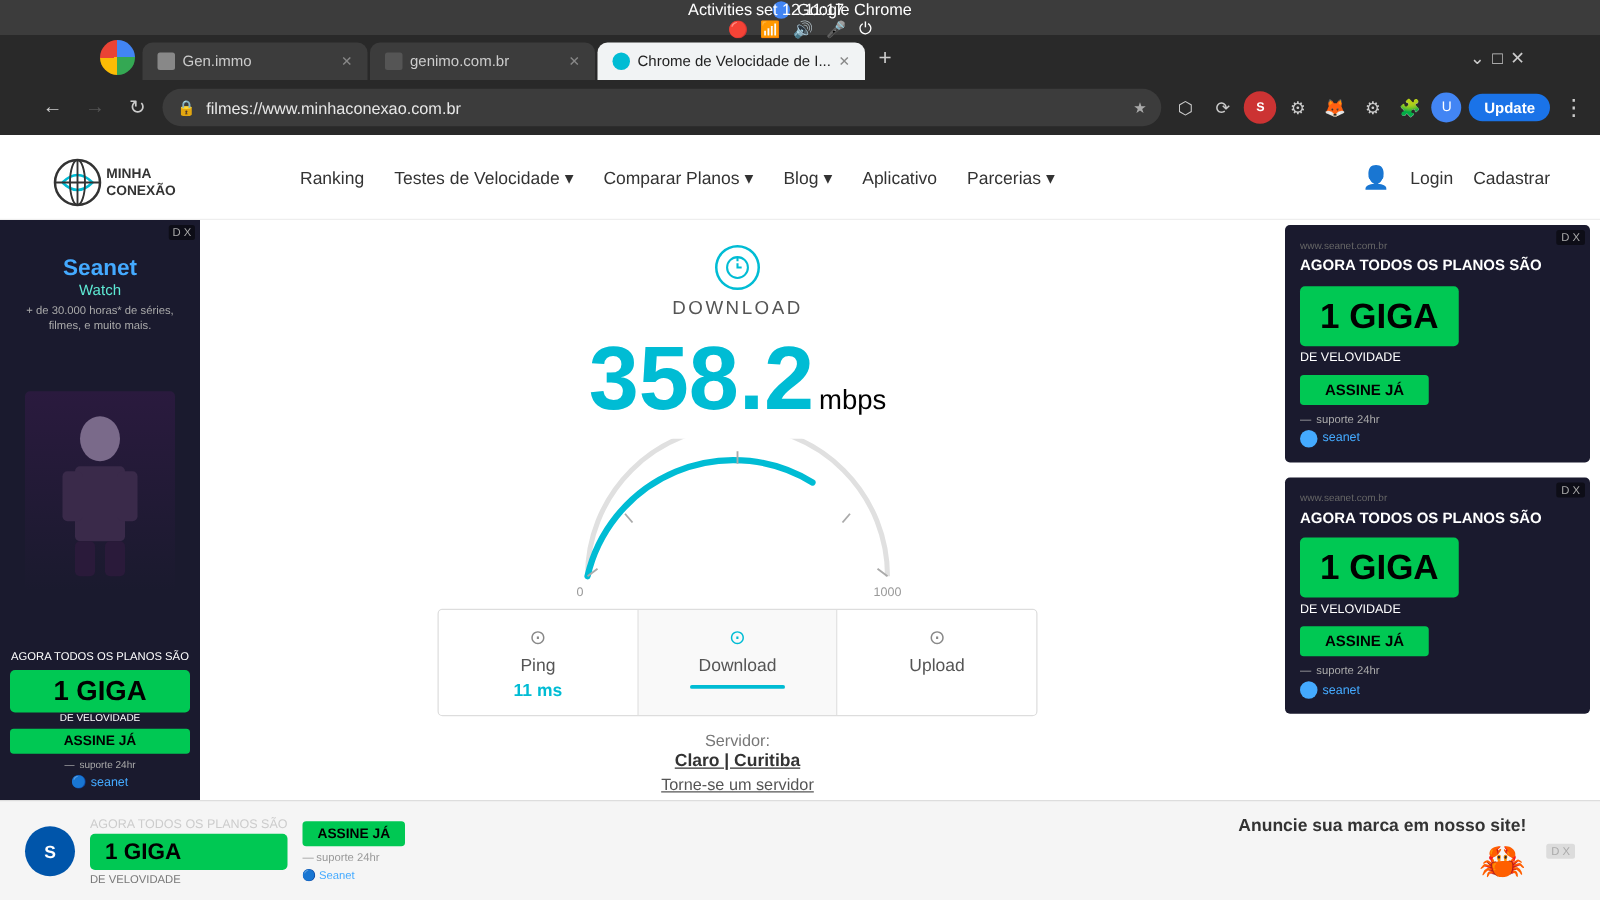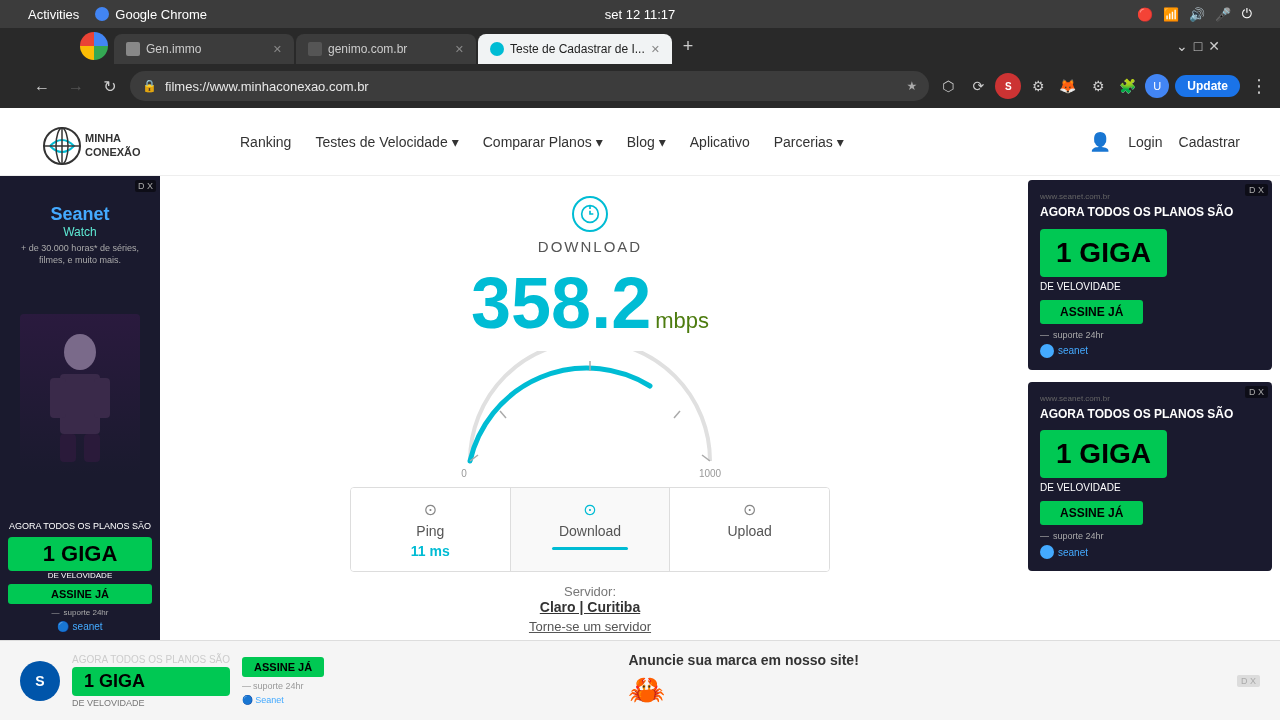--- a/index.html
+++ b/index.html
@@ -8,20 +8,21 @@
     
     .os-bar {
       height: 28px;
       background: #3c3c3c;
       display: flex;
       align-items: center;
       justify-content: space-between;
       padding: 0 28px;
       color: #fff;
       font-size: 13px;
+      flex-direction: column;
     }
     .os-bar-left { display: flex; align-items: center; gap: 16px; }
     .os-bar-center { position: absolute; left: 50%; transform: translateX(-50%); font-size: 13px; color: #fff; }
     .os-bar-right { display: flex; align-items: center; gap: 10px; font-size: 13px; }
 
     
     .browser { background: #292929; padding-left: 20px; }
     .tab-bar {
       height: 36px;
       background: #292929;
@@ -204,21 +205,21 @@
 
     .speed-value {
       font-size: 72px;
       font-weight: bold;
       color: #00bcd4;
       line-height: 1;
       margin: 4px 0;
     }
     .speed-unit {
       font-size: 22px;
-      color: #4d7c0f;
+      color: #000000;
       font-weight: normal;
     }
 
     
     .gauge-container {
       width: 300px;
       height: 120px;
       position: relative;
       margin: 8px 0;
     }
@@ -309,21 +310,21 @@
       justify-content: space-between;
       padding: 0 20px;
       gap: 16px;
     }
     .bottom-ad-section {
       display: flex;
       align-items: center;
       gap: 12px;
       flex: 1;
     }
-    .announce-section { flex: 1; text-align: left; }
+    .announce-section { flex: 1; text-align: right; }
     .announce-text { font-size: 14px; color: #333; font-weight: bold; line-height: 1.4; }
 
     .giga-badge-bottom {
       background: #00c853;
       color: #000;
       font-size: 18px;
       font-weight: bold;
       padding: 4px 12px;
       border-radius: 4px;
     }
@@ -373,21 +374,21 @@
     </div>
 
     <div class="tab">
       <span class="tab-favicon" style="background:#555;"></span>
       <span class="tab-label">genimo.com.br</span>
       <span class="tab-close">✕</span>
     </div>
 
     <div class="tab active">
       <span class="tab-favicon" style="background:#00bcd4;border-radius:50%;"></span>
-      <span class="tab-label">Teste de Cadastrar de I...</span>
+      <span class="tab-label">Chrome de Velocidade de I...</span>
       <span class="tab-close">✕</span>
     </div>
 
     <div class="tab-new">+</div>
 
     <div style="display:flex;align-items:center;gap:6px;margin-left:auto;align-self:center;color:#ccc;font-size:14px;">
       <span style="cursor:pointer;">⌄</span>
       <span style="cursor:pointer;">□</span>
       <span style="cursor:pointer;">✕</span>
     </div>

